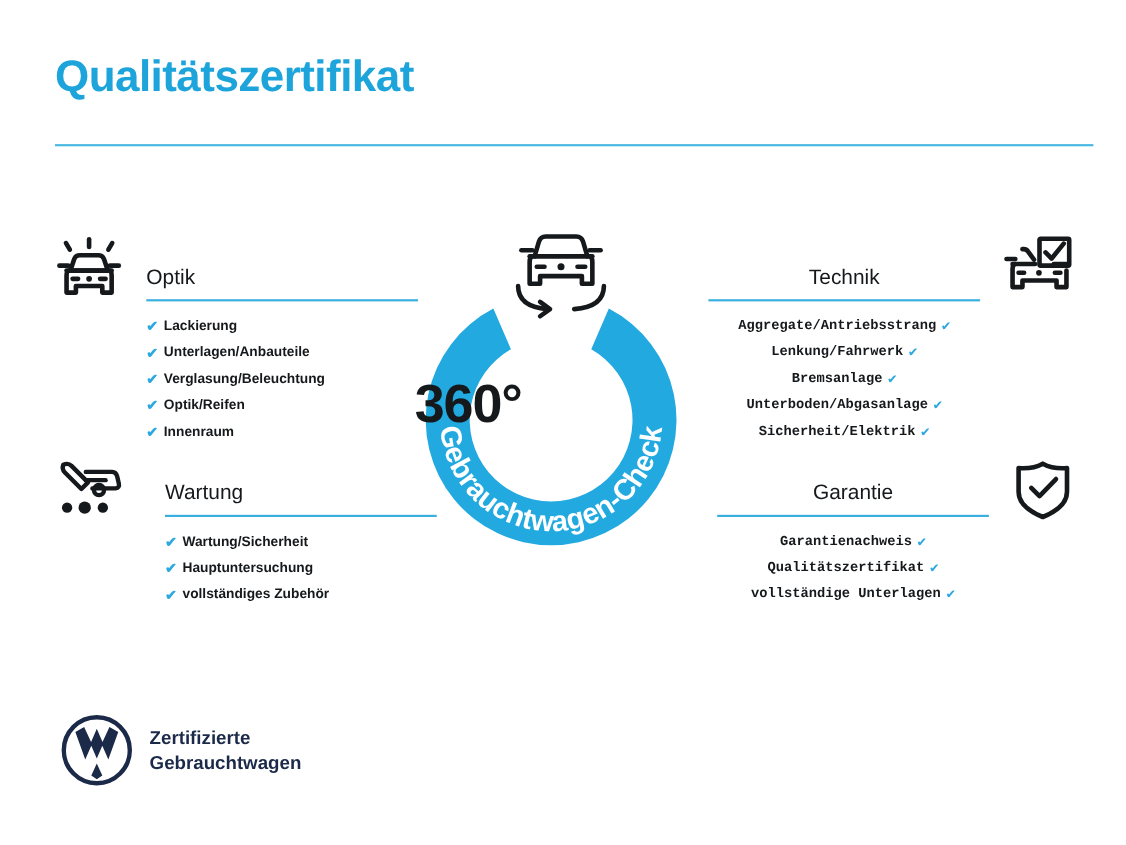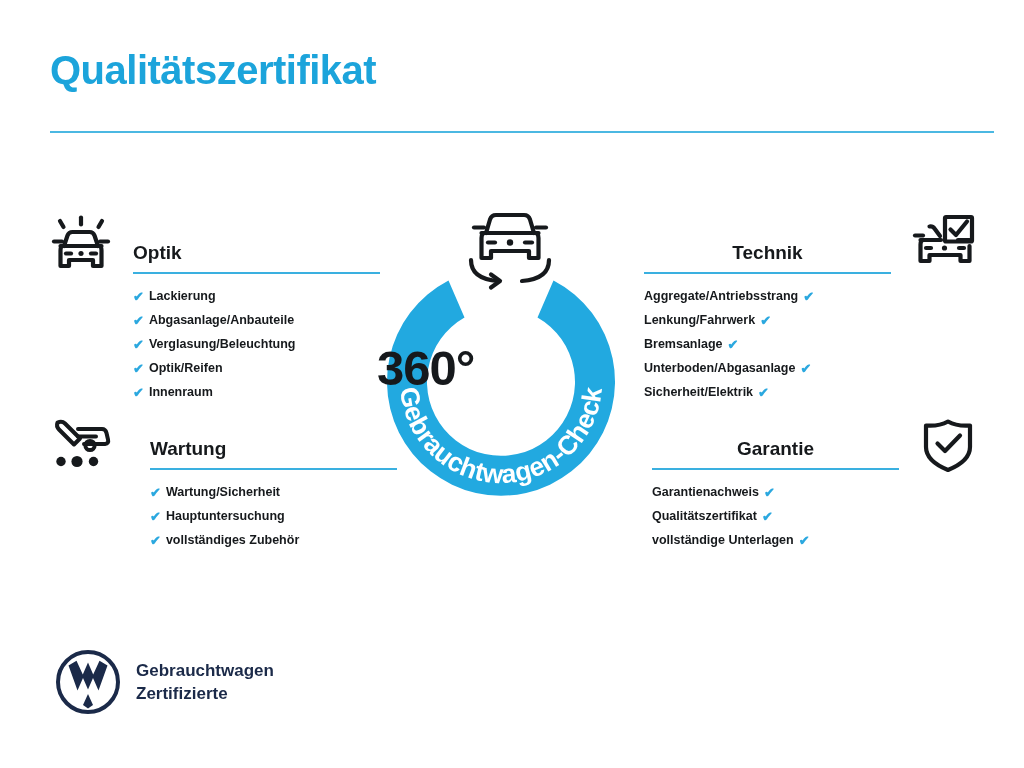--- a/index.html
+++ b/index.html
@@ -38,21 +38,21 @@
   
   .section {
     position: absolute;
   }
   .sec-head {
     position: relative;
     height: 34px;
   }
   .sec-title {
     font-size: 19px;
-    font-weight: bold;
+    font-weight: normal;
     color: #16191C;
     line-height: 26px;
     white-space: nowrap;
   }
   .sec-rule {
     position: absolute;
     left: 0;
     right: 0;
     bottom: 0;
     height: 2px;
@@ -79,21 +79,21 @@
     font-weight: bold;
     line-height: 1;
   }
 
   
   .col-left .sec-list li { justify-content: flex-start; }
   .col-left .chk { margin-right: 5px; }
   .col-left .sec-title { text-align: left; }
 
   
-  .col-right .sec-list li { justify-content: flex-start; }
+  .col-right .sec-list li { justify-content: center; font-family: Liberation Mono, monospace; }
   .col-right .chk { margin-left: 5px; }
   .col-right .sec-title { text-align: center; }
 
   
   .sec-icon {
     position: absolute;
     width: 66px;
     height: 66px;
   }
 
@@ -178,21 +178,21 @@
     <div class="sec-title">Optik</div>
     <div class="sec-rule"></div>
   </div>
   <ul class="sec-list">
     <li>
         <span class="chk">✔</span>
         <span>Lackierung</span>
       </li>
     <li>
         <span class="chk">✔</span>
-        <span>Abgasanlage/Anbauteile</span>
+        <span>Unterlagen/Anbauteile</span>
       </li>
     <li>
         <span class="chk">✔</span>
         <span>Verglasung/Beleuchtung</span>
       </li>
     <li>
         <span class="chk">✔</span>
         <span>Optik/Reifen</span>
       </li>
     <li>
@@ -353,16 +353,16 @@
   <div id="vw-mark">
     <svg viewBox="0 0 66 66" width="66" height="66">
       <circle cx="33" cy="33" r="30" fill="none" stroke="#1B2A49" stroke-width="4"></circle>
       <path d="M33 13.5 L38.2 25.5 L44.5 11.8
                L52.5 16.5 L43.5 41.5 L38 29 L33 40.5 L28 29 L22.5 41.5
                L13.5 16.5 L21.5 11.8 L27.8 25.5 Z" fill="#1B2A49"></path>
       <path d="M33 45 L38 56 L33 59.5 L28 56 Z" fill="#1B2A49"></path>
     </svg>
   </div>
   <div id="footer-text">
+    <div>Zertifizierte</div>
     <div>Gebrauchtwagen</div>
-    <div>Zertifizierte</div>
   </div>
 </div>
 
 </body></html>

